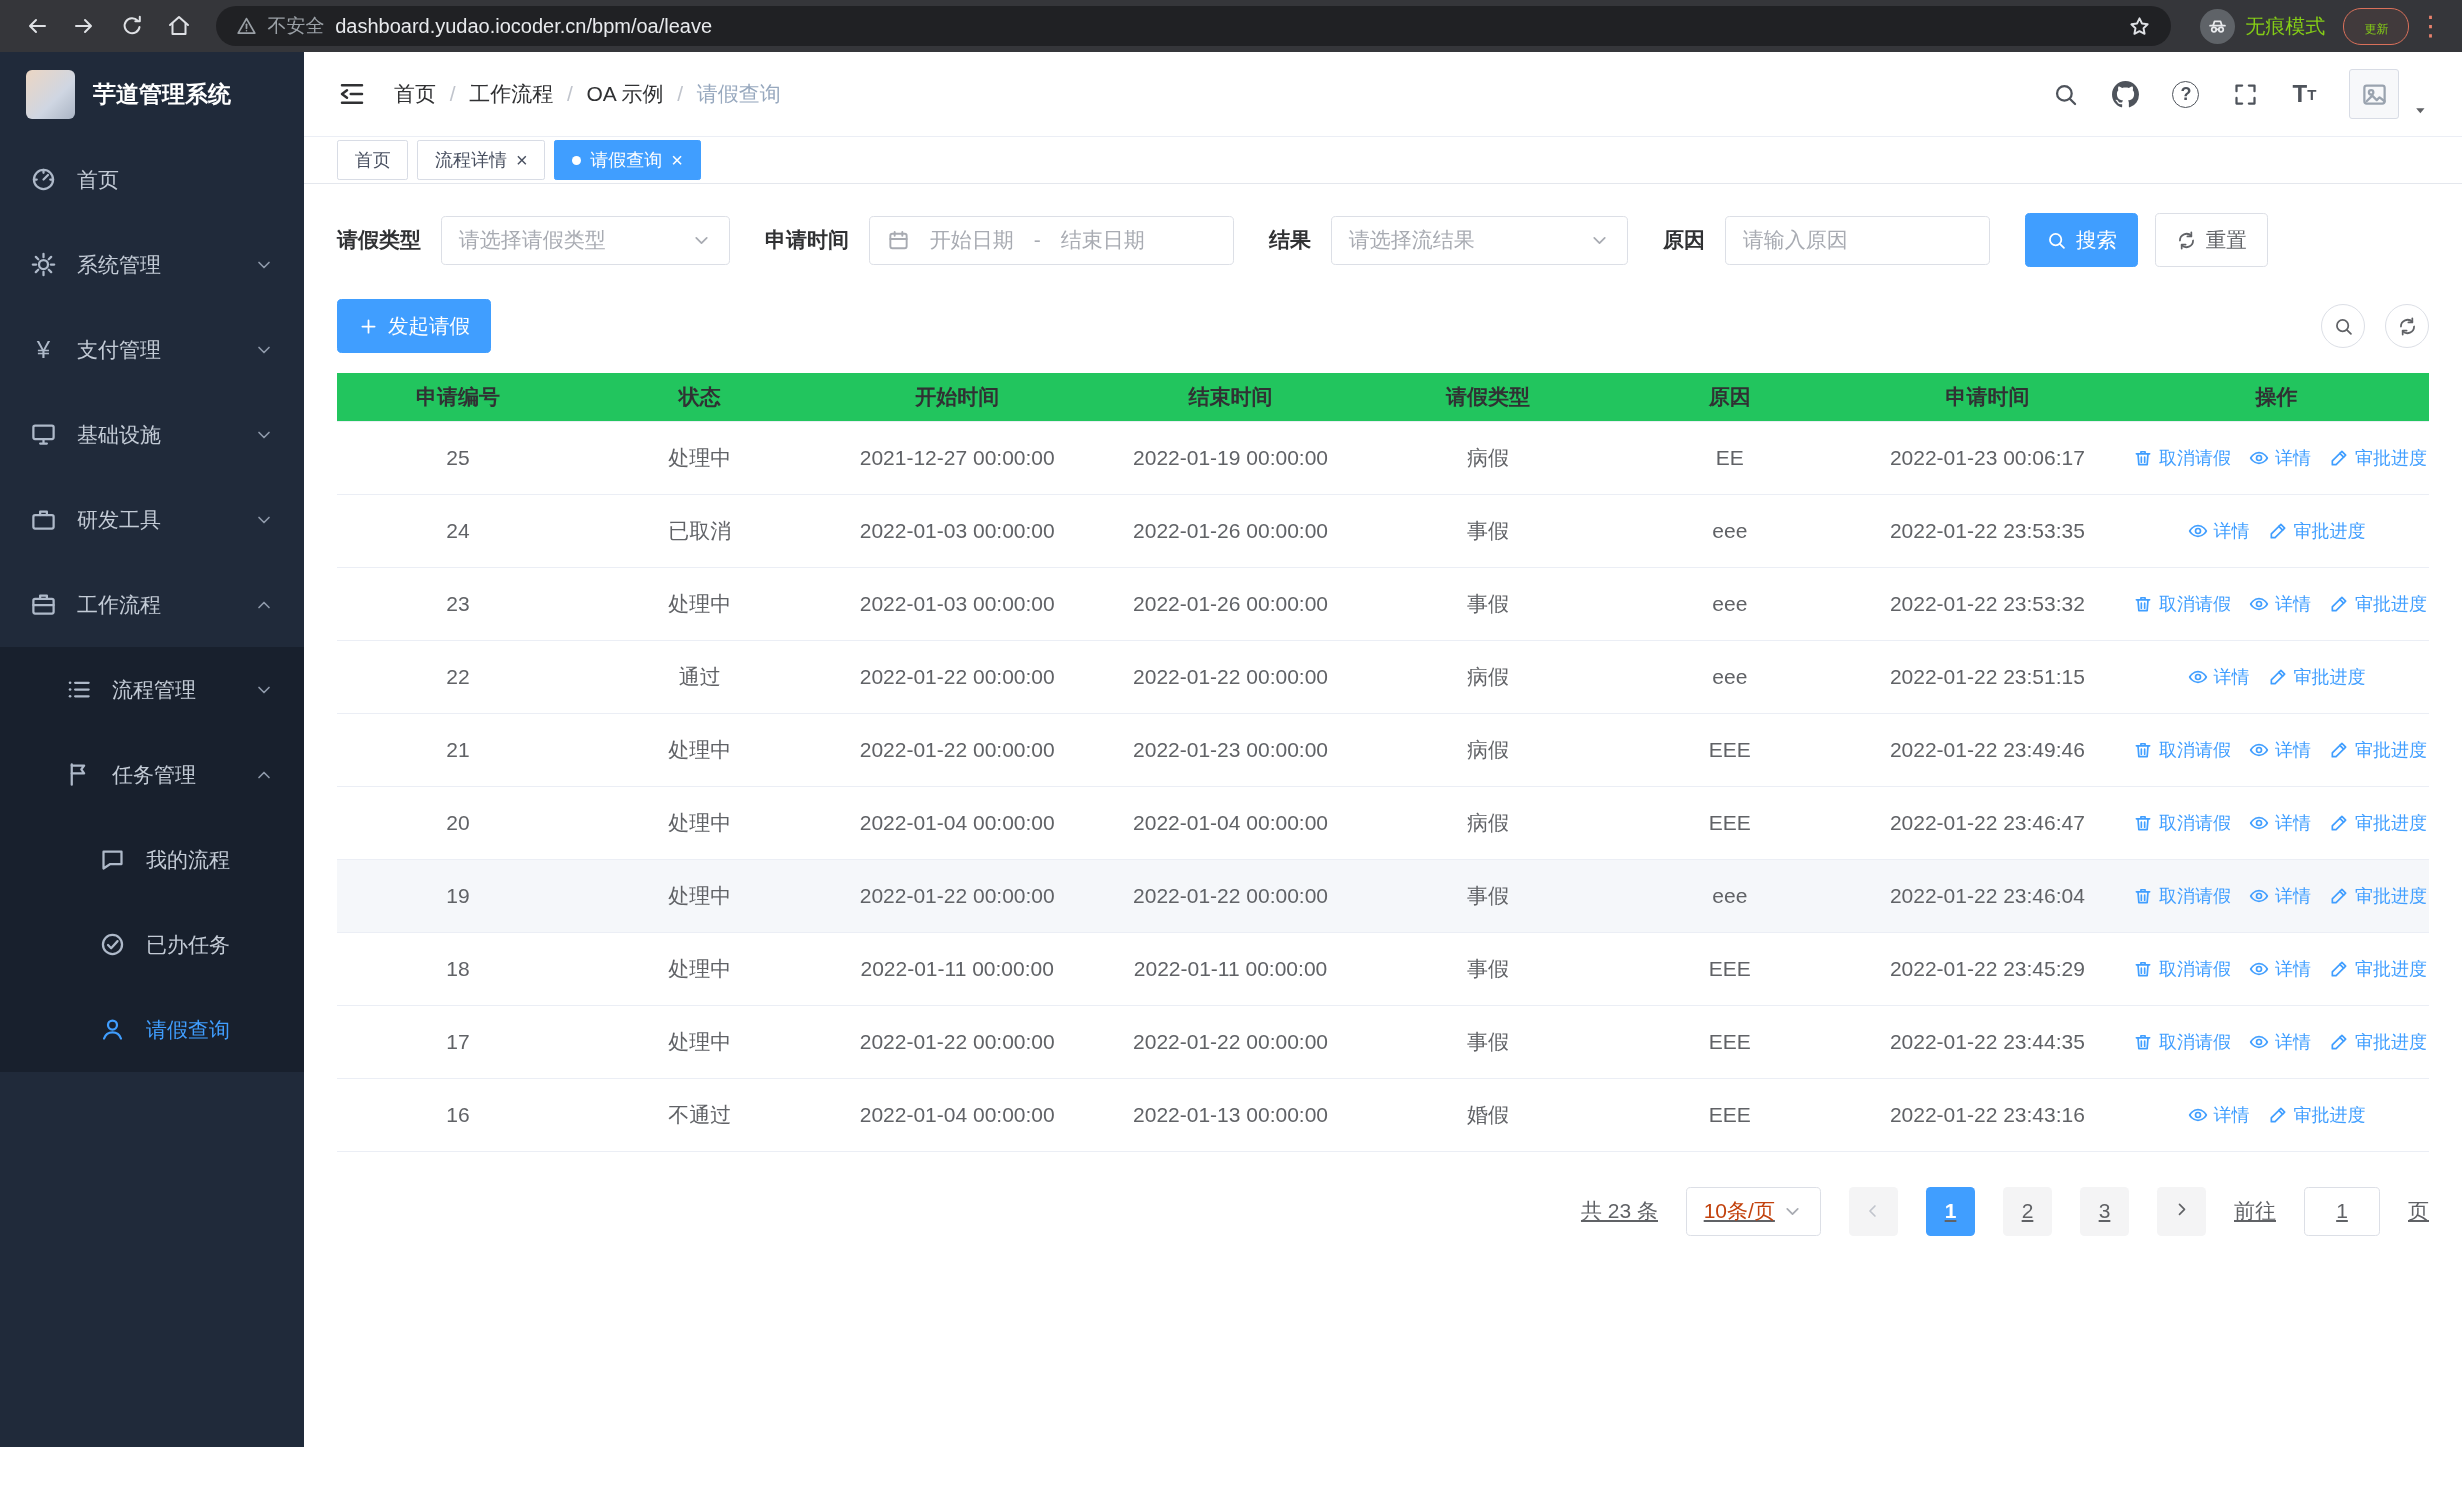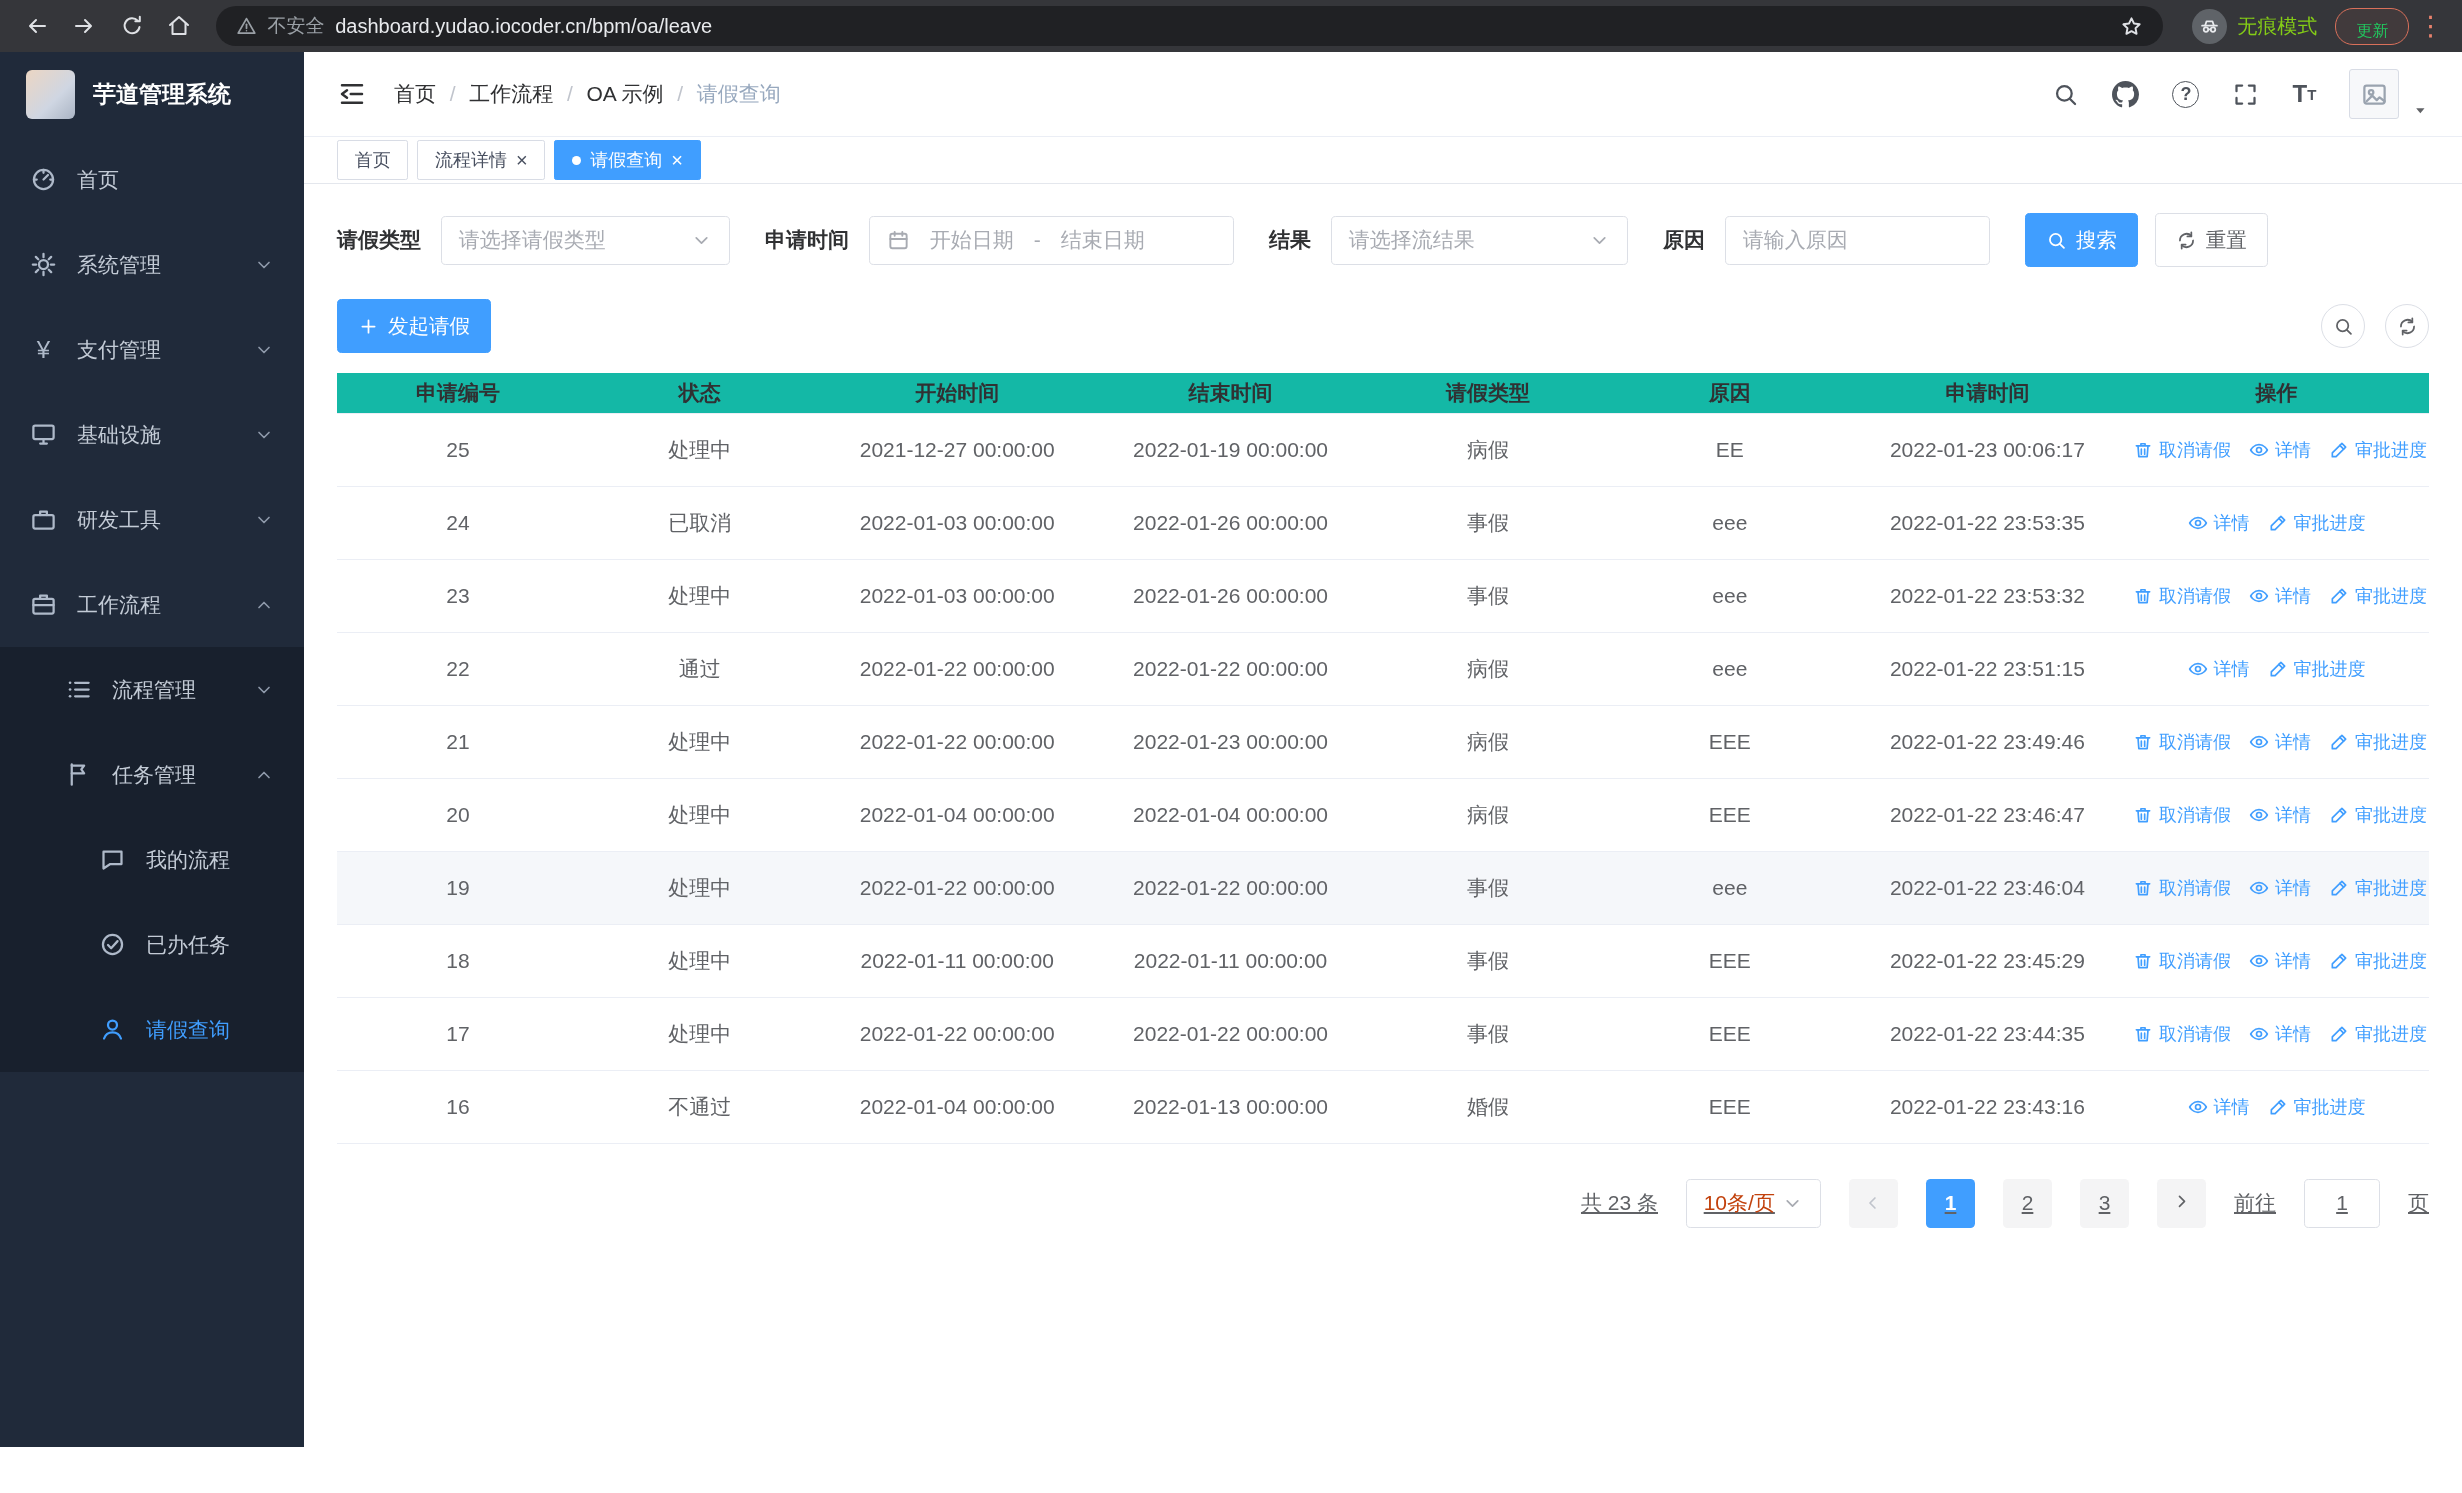--- a/index.html
+++ b/index.html
@@ -15,21 +15,21 @@
   .nav-btn svg { width:24px; height:24px; }
   .url-pill { flex:1; height:40px; background:#202124; border-radius:20px; display:flex; align-items:center; padding:0 20px; gap:10.6px; margin:0 10.6px; }
   .warn-txt { color:#9aa0a6; font-size:19px; }
   .warn-ic { color:#9aa0a6; width:21px; height:21px; }
   .url-text { color:#e8eaed; font-size:20px; white-space:nowrap; }
   .star-btn { margin-left:auto; background:none; border:none; color:#dfe1e5; cursor:pointer; }
   .star-btn svg { width:23px; height:23px; }
   .incog { display:flex; align-items:center; gap:10.6px; color:#84cc16; font-size:20px; padding:0 13.7px; white-space:nowrap; }
   .incog-circle { width:35px; height:35px; background:#5f6368; border-radius:50%; display:flex; align-items:center; justify-content:center; color:#e8eaed; }
   .incog-circle svg { width:21px; height:21px; }
-  .update-pill { height:37px; padding:12px 20px; border-radius:18px; border:1.5px solid #d9705a; color:#22c55e; background:rgba(217,112,90,.08); font-size:16px; cursor:pointer; white-space:nowrap; }
+  .update-pill { height:37px; padding:12px 20px; border-radius:18px; border:1.5px solid #d9705a; color:#84cc16; background:rgba(217,112,90,.08); font-size:12px; cursor:pointer; white-space:nowrap; }
   .menu-dots { color:#e8826d; font-size:27px; background:none; border:none; width:33px; cursor:pointer; line-height:1; }
 
   
   .app { flex:0 0 1395px; display:flex; min-height:0; }
   .bottom-strip { flex:1; background:#fff; }
 
   
   .sidebar { width:304px; background:#202a3a; color:#c3cbd6; flex:0 0 auto; overflow:hidden; display:flex; flex-direction:column; }
   .logo { height:85px; display:flex; align-items:center; gap:18px; padding:0 26px; cursor:pointer; }
   .logo-img { width:49px; height:49px; border-radius:6px; background:linear-gradient(135deg,#ecd6c3 0%,#cfd6e2 60%,#aab4c4 100%); flex:none; }
@@ -88,21 +88,21 @@
   .btn svg { width:21px; height:21px; }
   .btn.primary { background:#409eff; border-color:#409eff; color:#fff; }
   .btn + .btn { margin-left:16.7px; }
 
   .action-row { margin-top:32px; display:flex; align-items:center; }
   .right-tools { margin-left:auto; display:flex; gap:20px; }
   .circle-btn { width:44px; height:44px; border-radius:50%; border:0.8px solid #dcdfe6; background:#fff; color:#606266; display:flex; align-items:center; justify-content:center; cursor:pointer; }
   .circle-btn svg { width:21px; height:21px; }
 
   table { width:100%; border-collapse:collapse; margin-top:20px; table-layout:fixed; }
-  thead th { background:#14b8a6; height:40px; font-size:21px; color:#303133; font-weight:600; border-bottom:0.8px solid #ebeef5; }
+  thead th { background:#22c55e; height:48px; font-size:21px; color:#303133; font-weight:600; border-bottom:0.8px solid #ebeef5; }
   tbody td { height:73px; text-align:center; font-size:21px; color:#606266; border-bottom:0.8px solid #ebeef5; white-space:nowrap; overflow:hidden; }
   tr.hover-row td { background:#f5f7fa; }
   .op { color:#409eff; font-size:18px; display:inline-flex; align-items:center; gap:6px; margin:0 9px; text-decoration:none; cursor:pointer; white-space:nowrap; vertical-align:middle; }
   .op svg { width:20px; height:20px; }
 
   .pager { margin-top:35px; display:flex; align-items:center; justify-content:flex-end; gap:28px; font-size:21px; color:#606266;text-decoration:underline; }
   .psize { width:135px; height:49px; }
   .pbtn { min-width:49px; height:49px; background:#f4f4f5; border-radius:4.6px; display:flex; align-items:center; justify-content:center; font-size:21px; color:#606266; border:none; cursor:pointer; }
   .pbtn svg { width:20px; height:20px; }
   .pbtn.active { background:#409eff; color:#fff; font-weight:bold; }

